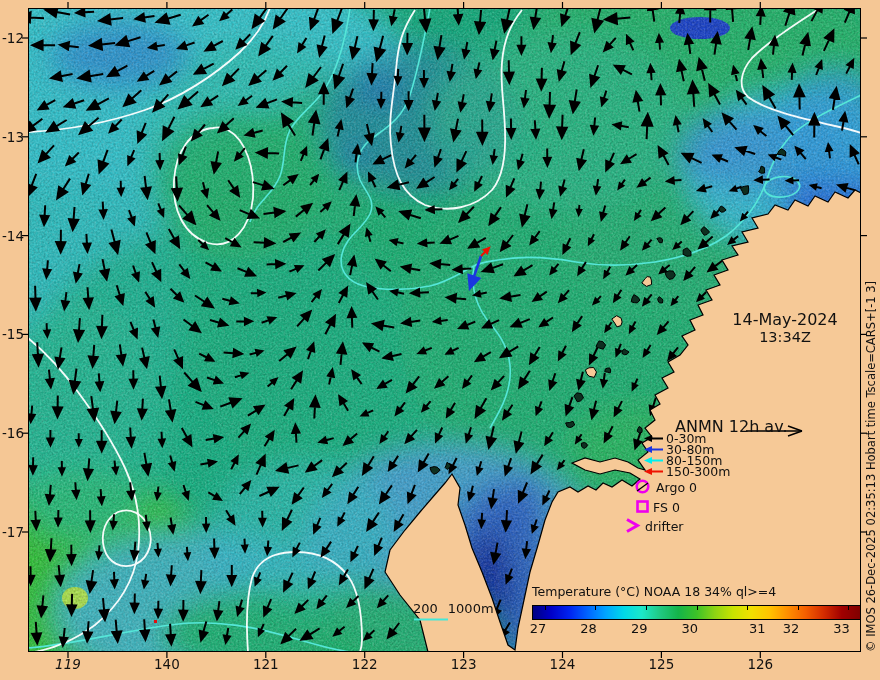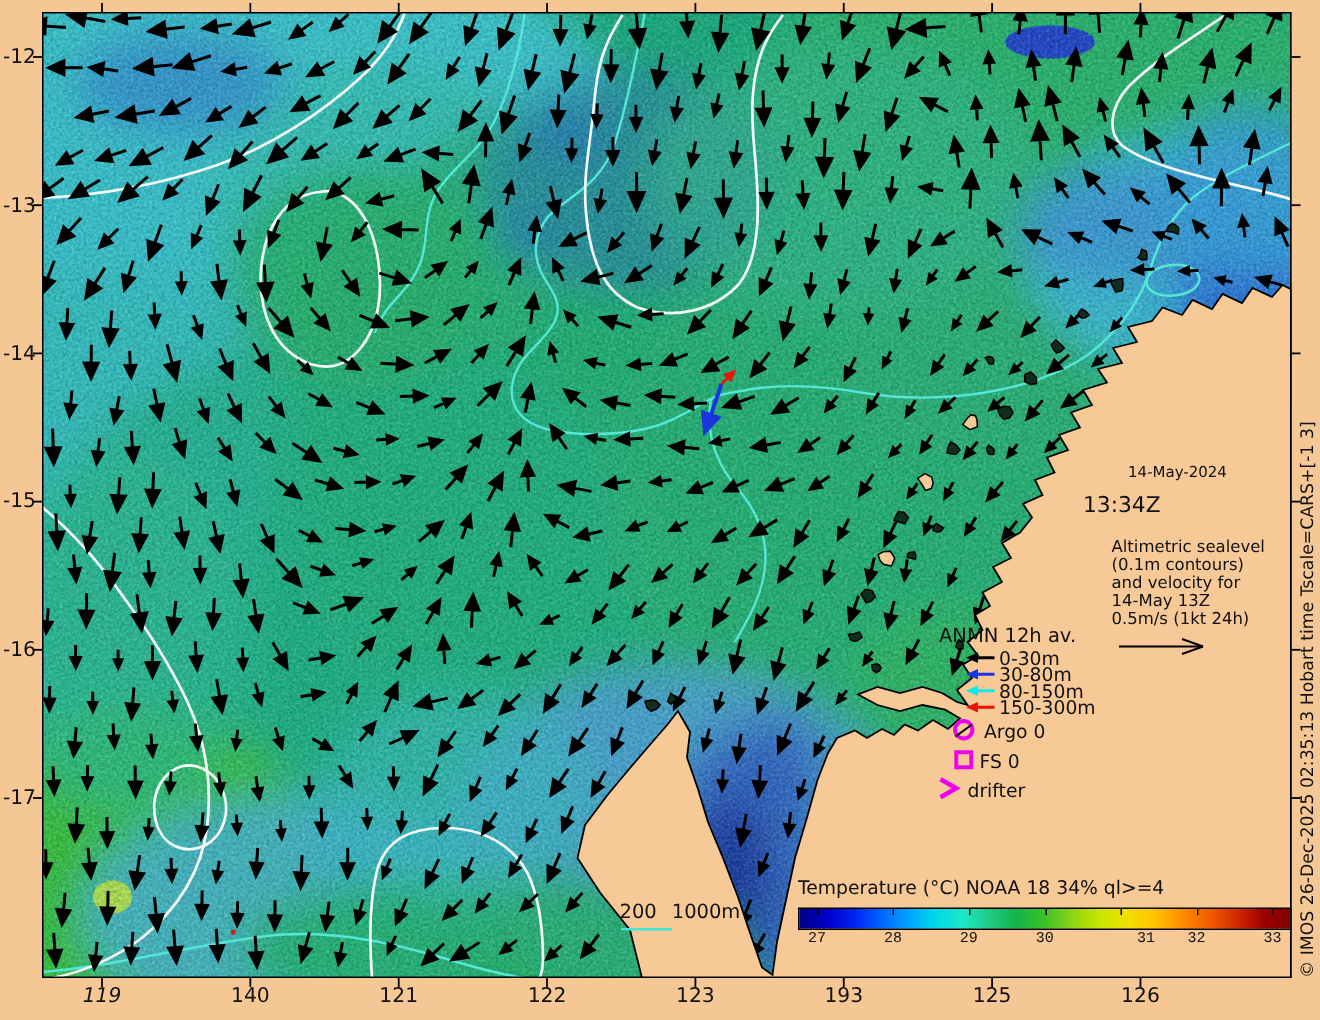--- a/index.html
+++ b/index.html
@@ -1,35 +1,35 @@
 <!DOCTYPE html>
 <html><head>
 <meta charset="utf-8">
 <style>
   html,body{margin:0;padding:0;}
   .fig{position:relative;width:880px;height:680px;background:#f5c795;font-family:"DejaVu Sans","Liberation Sans",sans-serif;color:#111;overflow:hidden;}
   .fig svg.mapsvg{position:absolute;left:0;top:0;}
   .lbl{position:absolute;white-space:nowrap;color:#111;}
   .xt{width:44px;text-align:center;font-size:13.5px;}
   .yt{width:26px;text-align:right;font-size:13.5px;}
-  .date1{left:722px;top:310px;width:126px;text-align:center;font-size:10px;}
-  .date2{left:722px;top:329px;width:126px;font-size:14.5px;}
+  .date1{left:722px;top:310px;width:126px;text-align:center;font-size:16px;}
+  .date2{left:722px;top:329px;width:126px;text-align:center;font-size:14.5px;}
   .info{left:741px;top:359px;font-size:11px;line-height:11.9px;}
-  .anmn-title{left:626px;top:417px;font-size:13px;}
+  .anmn-title{left:675px;top:417px;font-size:16px;}
   .anmn-row{position:absolute;left:643px;height:11px;}
   .anmn-row svg{position:absolute;left:0;top:1px;}
   .anmn-row .al{position:absolute;left:23px;top:-2px;font-size:12.5px;white-space:nowrap;}
   .plat-label{font-size:12.5px;}
   .iso-lbl{left:413px;top:601px;font-size:13px;}
   .iso-lbl span{margin-right:10px;text-align:center;}
   .cbar{position:absolute;left:532px;top:584px;width:329px;}
   .cbar-title{position:absolute;left:0;top:0;width:100%;text-align:left;font-size:12.5px;}
   .cbar-bar{position:absolute;left:0;top:21px;width:327px;height:13px;border:1px solid #000;}
   .cbar-tick{position:absolute;top:22px;width:1px;height:4px;background:#000;}
-  .cbar-lab{position:absolute;top:37px;width:30px;text-align:center;font-size:10px;font-family:Liberation Mono, monospace;}
+  .cbar-lab{position:absolute;top:37px;width:30px;font-size:13px;}
   .credit{left:864px;top:652px;width:462px;transform:rotate(-90deg);transform-origin:0 0;font-size:11.5px;}
   .scale-arrow{position:absolute;left:744px;top:423px;}
 </style>
 </head>
 <body>
 
 <div class="fig">
 <svg class="mapsvg" width="880" height="680" viewBox="0 0 880 680">
   <defs>
     <clipPath id="clipMap">
@@ -171,27 +171,20 @@
         <line x1="28" y1="433.2" x2="22" y2="433.2"></line>
         <line x1="861" y1="433.2" x2="867" y2="433.2"></line>
         <line x1="28" y1="532" x2="22" y2="532"></line>
         <line x1="861" y1="532" x2="867" y2="532"></line>
       </g>
 </svg>
 
 <div class="lbl date1">14-May-2024</div>
 <div class="lbl date2">13:34Z</div>
 
-<div class="lbl info">
-  <div>Altimetric sealevel</div>
-  <div>(0.1m contours)</div>
-  <div>and velocity for</div>
-  <div>14-May 13Z</div>
-  <div>0.5m/s (1kt 24h)</div>
-</div>
 <svg class="scale-arrow" width="64" height="14">
   <line x1="2" y1="8" x2="58" y2="8" stroke="#000" stroke-width="1.4"></line>
   <path d="M58,8 L44,3 M58,8 L44,13" stroke="#000" stroke-width="1.4" fill="none"></path>
 </svg>
 
 <div class="lbl anmn-title">ANMN 12h av.</div>
 <div class="anmn-row" style="top:433px">
   <svg width="22" height="9">
         <line x1="20" y1="4.5" x2="7" y2="4.5" stroke-width="2" stroke="#000000"></line>
         <polygon points="1,4.5 9,1 9,8" fill="#000000"></polygon>
@@ -261,21 +254,21 @@
       </div>
 </div>
 
 <div class="lbl credit">© IMOS 26-Dec-2025 02:35:13 Hobart time Tscale=CARS+[-1 3]</div>
 <div id="axisLabels">
       <div class="lbl xt" style="left: 46px; top: 656px; font-style: italic;">119</div>
       <div class="lbl xt" style="left: 144.9px; top: 656px;">140</div>
       <div class="lbl xt" style="left: 243.8px; top: 656px;">121</div>
       <div class="lbl xt" style="left: 342.7px; top: 656px;">122</div>
       <div class="lbl xt" style="left: 441.6px; top: 656px;">123</div>
-      <div class="lbl xt" style="left: 540.5px; top: 656px;">193</div>
+      <div class="lbl xt" style="left: 540.5px; top: 656px;">124</div>
       <div class="lbl xt" style="left: 639.4px; top: 656px;">125</div>
       <div class="lbl xt" style="left: 738.3px; top: 656px;">126</div>
       <div class="lbl yt" style="left: -2px; top: 30px;">-12</div>
       <div class="lbl yt" style="left: -2px; top: 128.8px;">-13</div>
       <div class="lbl yt" style="left: -2px; top: 227.6px;">-14</div>
       <div class="lbl yt" style="left: -2px; top: 326.4px;">-15</div>
       <div class="lbl yt" style="left: -2px; top: 425.2px;">-16</div>
       <div class="lbl yt" style="left: -2px; top: 524px;">-17</div>
     </div>
 </div>

